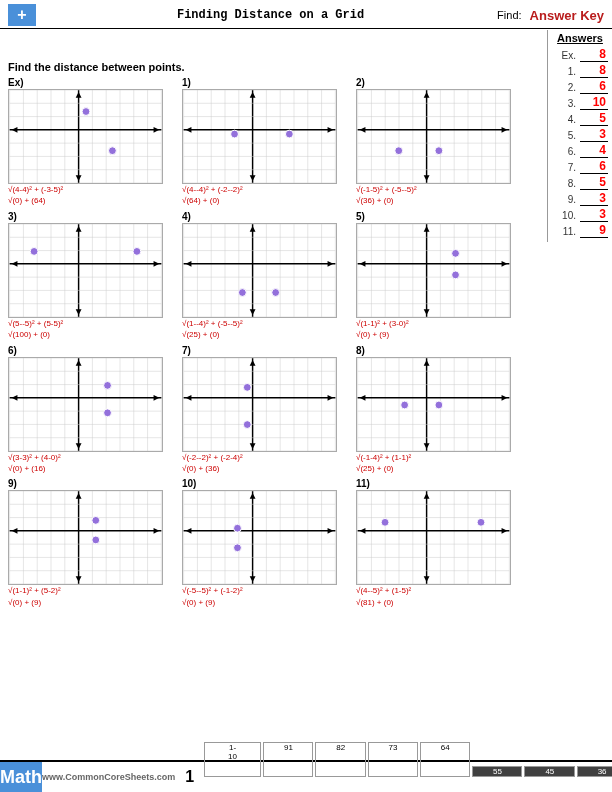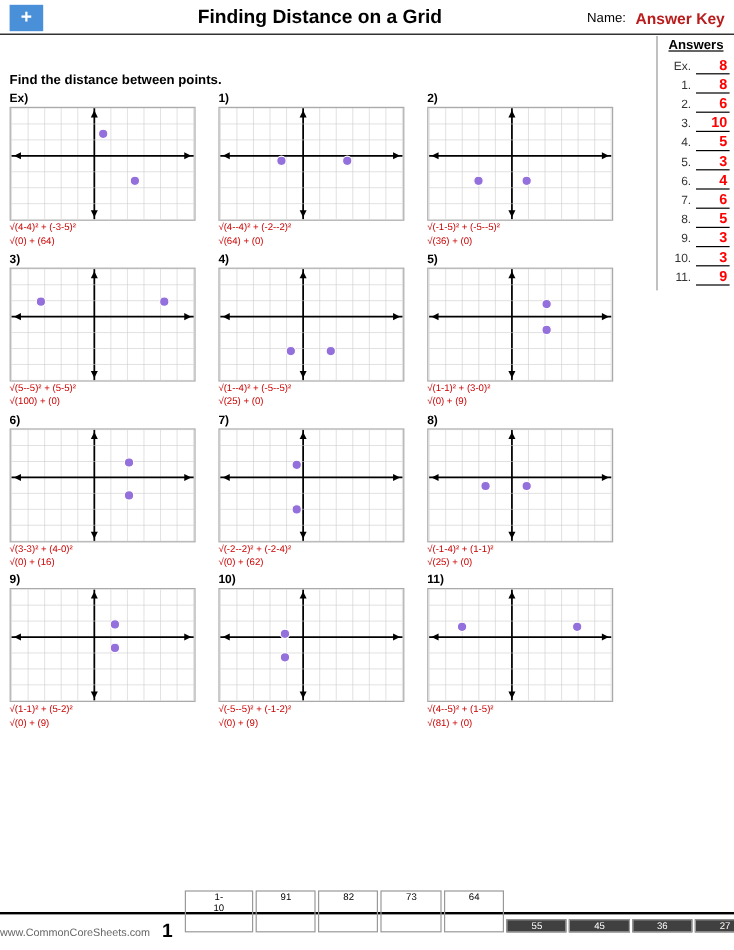--- a/index.html
+++ b/index.html
@@ -29,22 +29,23 @@
       align-items: center;
       justify-content: center;
       color: white;
       font-size: 16px;
       font-weight: bold;
       margin-right: 8px;
     }
     .header-title {
       flex: 1;
       text-align: center;
-      font-size: 16px;
-      font-weight: bold;
+      font-size: 12px;
+      font-weight: bold;
+      font-family: Liberation Mono, monospace;
     }
     .header-name {
       font-size: 11px;
       margin-right: 8px;
     }
     .header-answer-key {
       font-size: 13px;
       font-weight: bold;
       color: #b91c1c;
     }
@@ -166,20 +167,21 @@
       justify-content: center;
       color: white;
       font-size: 18px;
       font-weight: bold;
     }
     .footer-center {
       flex: 1;
       text-align: center;
       font-size: 9px;
       color: #666;
+      font-weight: bold;
     }
     .footer-page {
       font-size: 16px;
       font-weight: bold;
       padding: 0 10px;
     }
     .footer-stats {
       font-size: 8px;
       display: flex;
       flex-direction: column;
@@ -204,21 +206,21 @@
     }
   </style>
 </head>
 <body>
 
 <div class="header">
   <div class="header-logo">
     <span>+</span>
   </div>
   <div class="header-title">Finding Distance on a Grid</div>
-  <span class="header-name">Name:</span>
+  <span class="header-name">Find:</span>
   <span class="header-answer-key">Answer Key</span>
 </div>
 
 <div class="answers-panel">
   <div class="answers-title">Answers</div>
 
   <div id="answers-list">
       <div class="answer-row">
     <span class="answer-label">Ex.</span>
     <div class="answer-line">
@@ -569,21 +571,21 @@
             <line x1="0" y1="95" x2="155" y2="95" stroke="#ccc" stroke-width="0.5"></line>
             <polygon points="70.45454545454545,2 67.45454545454545,8 73.45454545454545,8" fill="#000"></polygon>
             <polygon points="70.45454545454545,93 67.45454545454545,87 73.45454545454545,87" fill="#000"></polygon>
             <polygon points="2,40.714285714285715 8,37.714285714285715 8,43.714285714285715" fill="#000"></polygon>
             <polygon points="153,40.714285714285715 147,37.714285714285715 147,43.714285714285715" fill="#000"></polygon>
             <circle cx="65" cy="30" r="4" fill="#9370DB" stroke="white" stroke-width="1"></circle>
             <circle cx="65" cy="68" r="4" fill="#9370DB" stroke="white" stroke-width="1"></circle>
           </svg>
     </div>
     <div class="formula">√(-2--2)² + (-2-4)²</div>
-    <div class="formula">√(0) + (62)</div>
+    <div class="formula">√(0) + (36)</div>
   </div>
       <div class="problem">
     <div class="problem-label">8)</div>
     <div class="grid-wrapper">
       <svg class="grid-svg" viewBox="0 0 155 95" xmlns="http://www.w3.org/2000/svg">
             <line x1="0" y1="0" x2="0" y2="95" stroke="#ccc" stroke-width="0.5"></line>
             <line x1="14.090909090909092" y1="0" x2="14.090909090909092" y2="95" stroke="#ccc" stroke-width="0.5"></line>
             <line x1="28.181818181818183" y1="0" x2="28.181818181818183" y2="95" stroke="#ccc" stroke-width="0.5"></line>
             <line x1="42.27272727272727" y1="0" x2="42.27272727272727" y2="95" stroke="#ccc" stroke-width="0.5"></line>
             <line x1="56.36363636363637" y1="0" x2="56.36363636363637" y2="95" stroke="#ccc" stroke-width="0.5"></line>
@@ -715,20 +717,21 @@
             <circle cx="126" cy="32" r="4" fill="#9370DB" stroke="white" stroke-width="1"></circle>
           </svg>
     </div>
     <div class="formula">√(4--5)² + (1-5)²</div>
     <div class="formula">√(81) + (0)</div>
   </div>
     </div>
 </div>
 
 <div class="footer">
+  <div class="footer-math">Math</div>
   <div class="footer-center">www.CommonCoreSheets.com</div>
   <div class="footer-page">1</div>
   <div class="footer-stats">
     <div class="footer-stats-row">
       <span class="stat-box">1-10</span>
       <span class="stat-box">91</span>
       <span class="stat-box">82</span>
       <span class="stat-box">73</span>
       <span class="stat-box">64</span>
       <span class="stat-box blue">55</span>

